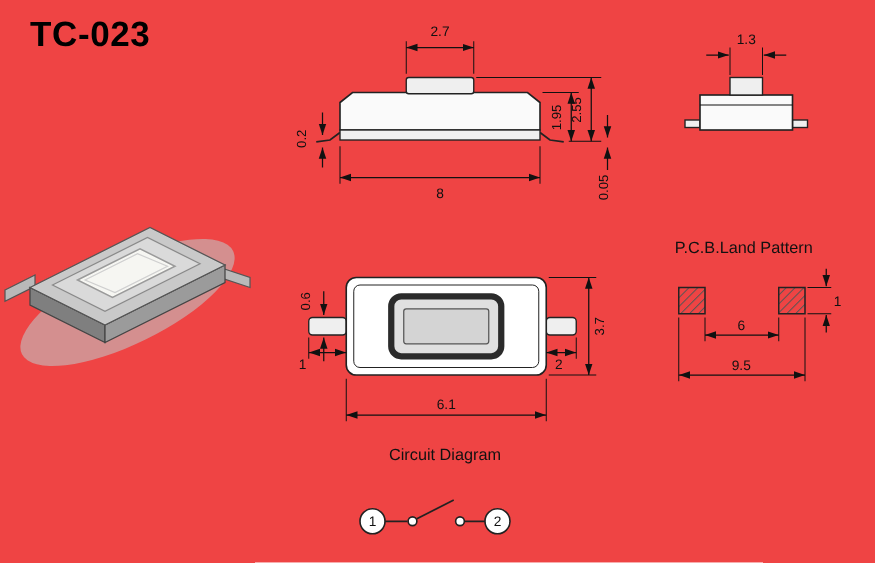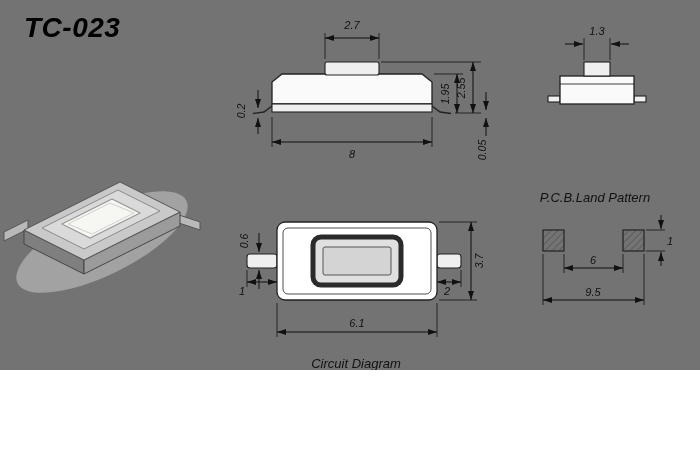--- a/index.html
+++ b/index.html
@@ -1,17 +1,17 @@
 <!DOCTYPE html>
 <html><head>
 <meta charset="utf-8">
 <style>
   html,body{margin:0;padding:0;background:#fff;}
-  .canvas{position:relative;width:700px;height:370px;background:#737373;overflow:hidden;
-          font-family:"Liberation Sans",sans-serif;color:#111;font-style:italic;}
+  .canvas{position:relative;width:700px;height:450px;background:#ef4444;overflow:hidden;
+          font-family:"Liberation Sans",sans-serif;color:#111;}
   .abs{position:absolute;}
   #title{left:24px;top:12px;font-size:28px;font-weight:bold;letter-spacing:.5px;color:#000;}
   svg text{font-family:"Liberation Sans",sans-serif;fill:#111;}
   .dim{font-size:11px;}
   .dim-s{font-size:10.5px;}
   .cap{font-size:13px;}
   .part{fill:#fafafa;stroke:#222;stroke-width:1.3;}
   .part2{fill:#efefef;stroke:#222;stroke-width:1.1;}
   .dimline{stroke:#111;stroke-width:1;fill:none;}
   .extline{stroke:#111;stroke-width:.8;fill:none;}

